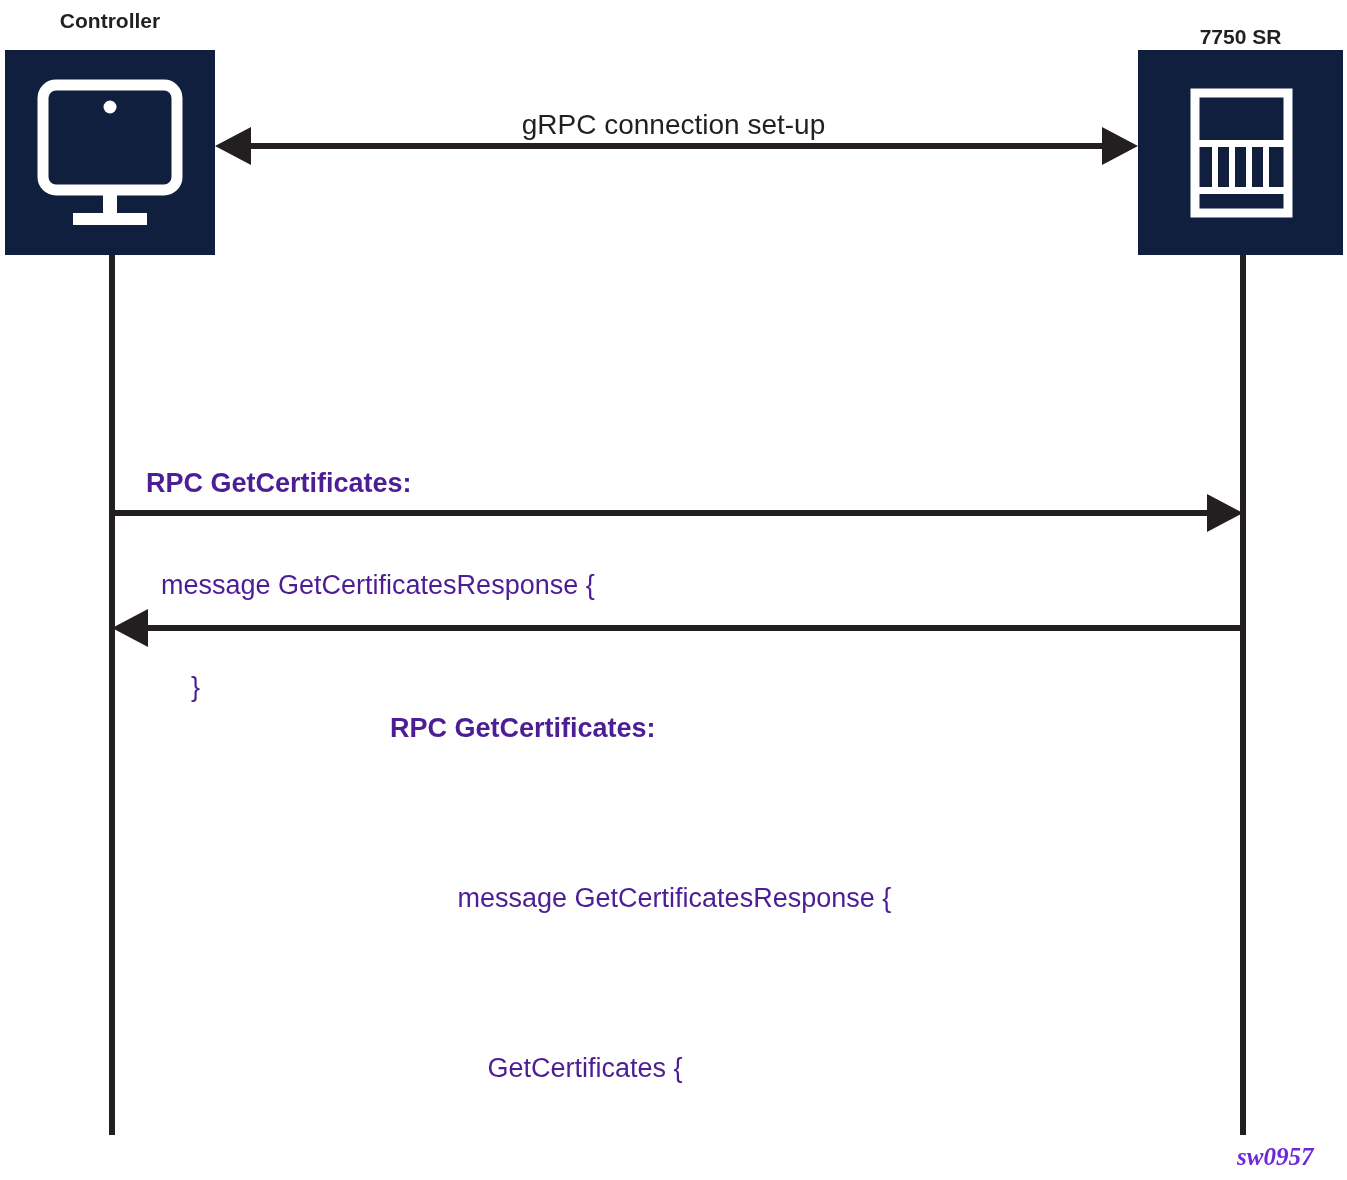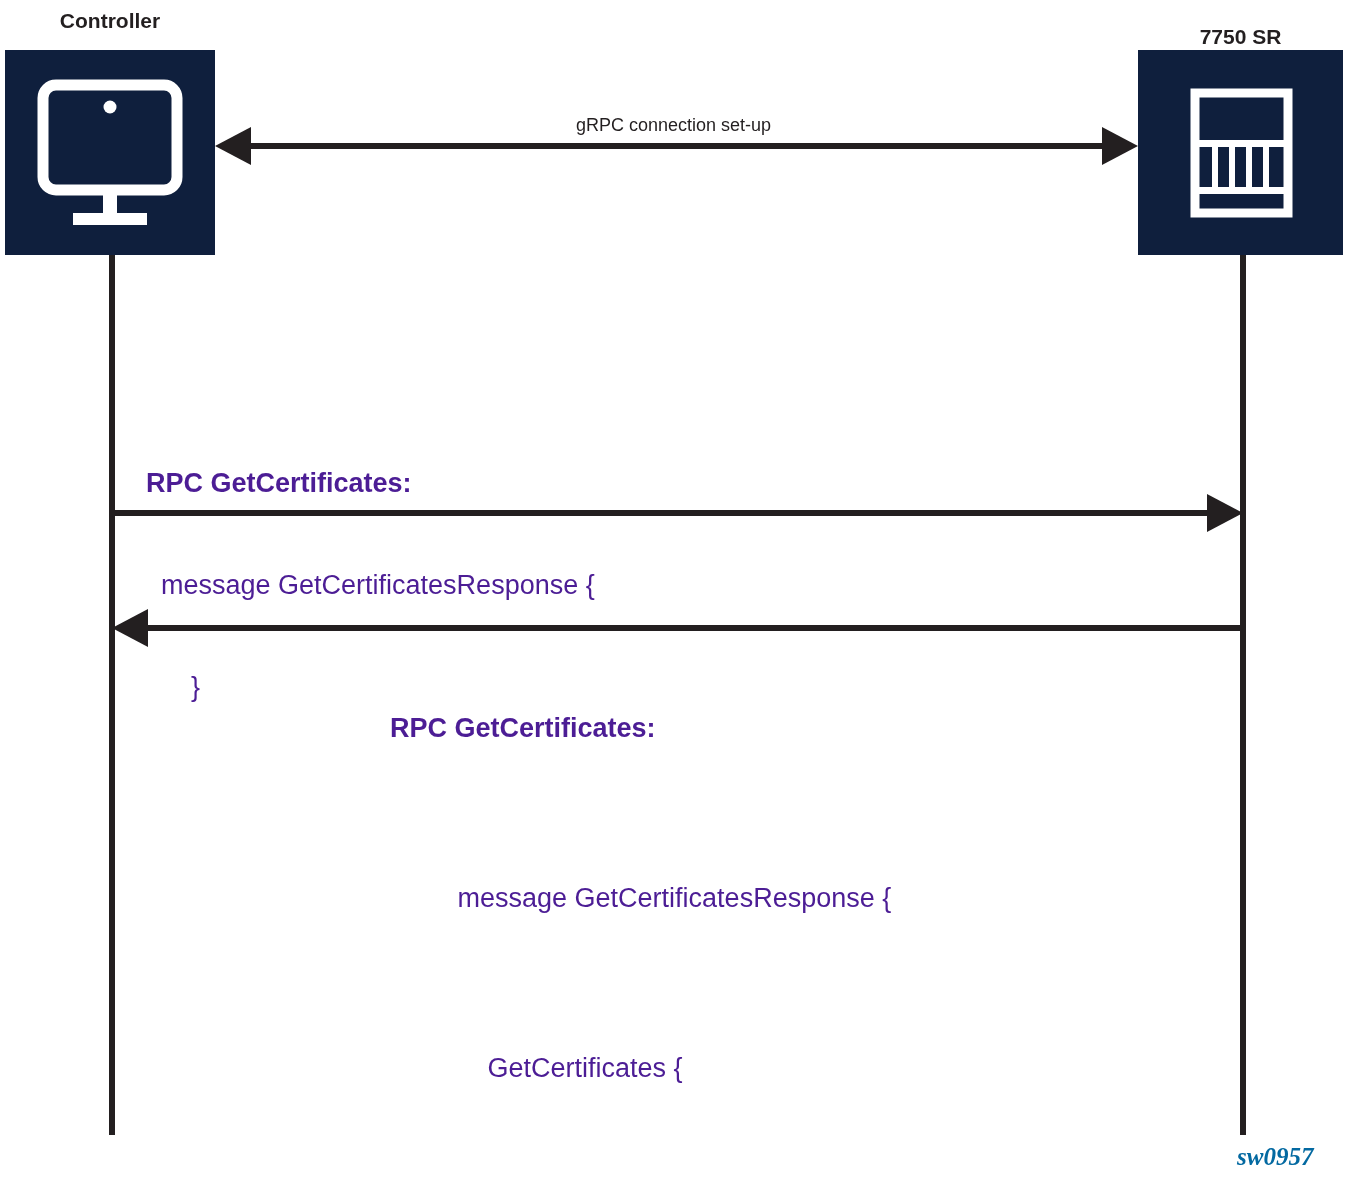--- a/index.html
+++ b/index.html
@@ -61,21 +61,21 @@
     position: absolute;
     left: 0; top: 0;
     width: 1347px;
     height: 1180px;
     pointer-events: none;
   }
 
   
   .msg-label {
     position: absolute;
-    font-size: 18px;
+    font-size: 28px;
     line-height: 32px;
     color: #231f20;
     white-space: nowrap;
   }
   #label-setup {
     left: 0; top: 109px;
     width: 1347px;
     text-align: center;
   }
 
@@ -106,21 +106,21 @@
 
   
   #watermark {
     position: absolute;
     left: 1237px;
     top: 1143px;
     font-family: "Liberation Serif", serif;
     font-style: italic;
     font-weight: bold;
     font-size: 25px;
-    color: #0369a1;
+    color: #6d28d9;
     white-space: nowrap;
   }
 </style>
 </head>
 <body>
 
 <div id="canvas">
 
   <div class="node-title" id="title-controller">Controller</div>
 

